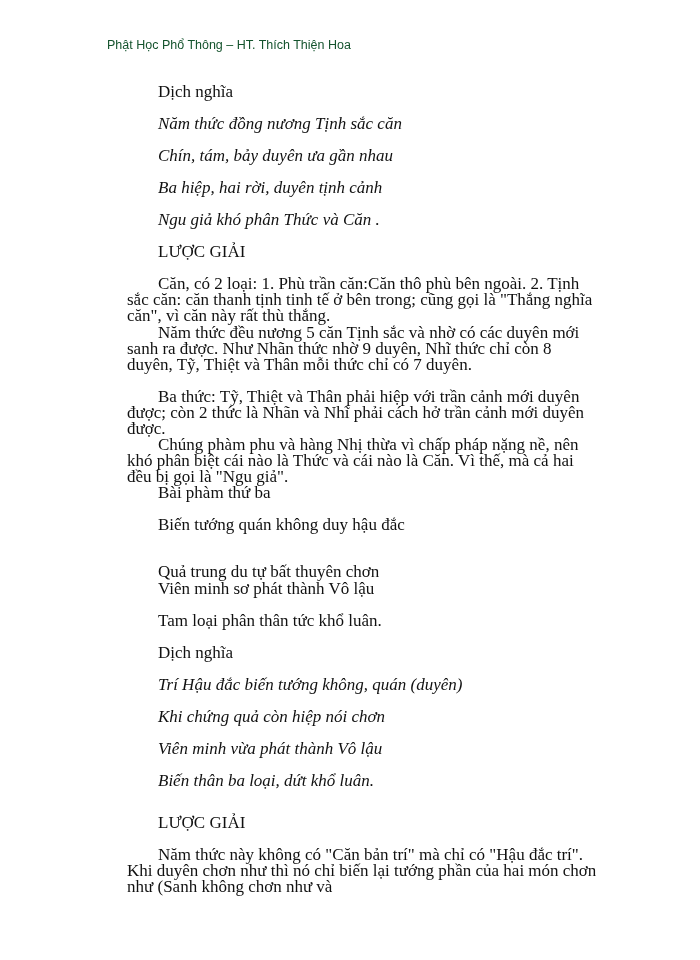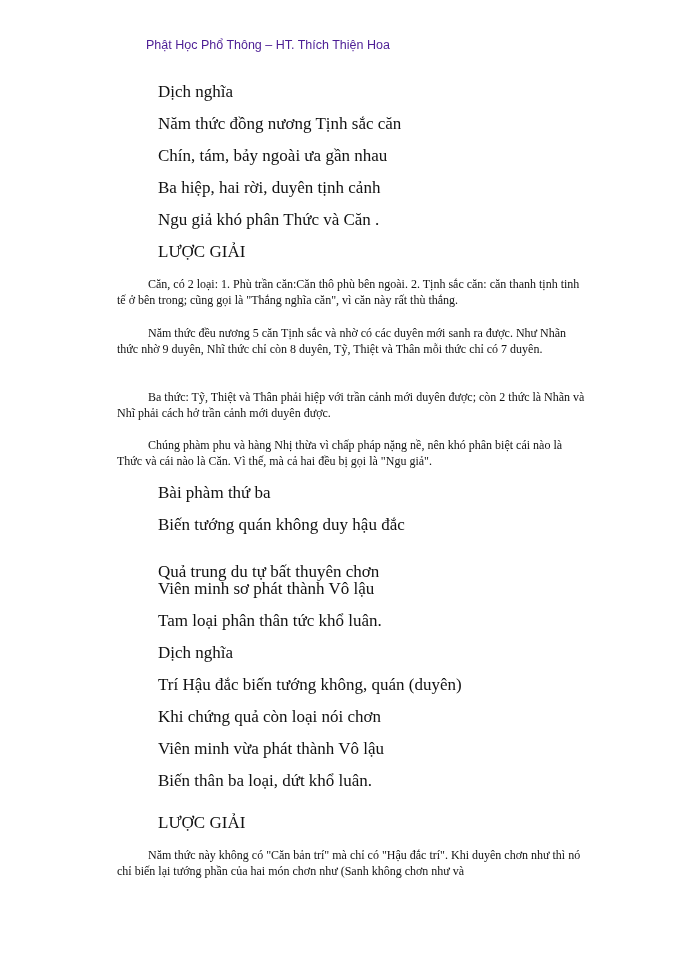--- a/index.html
+++ b/index.html
@@ -1,33 +1,33 @@
 <!DOCTYPE html>
 <html><head>
 <meta charset="utf-8">
 <style>
   html, body { margin: 0; padding: 0; background: #ffffff; }
   body { width: 700px; height: 960px; position: relative; overflow: hidden;
          font-family: "Liberation Serif", serif; color: #111; }
   .header { position: absolute; left: 107px; top: 38px;
-            font-family: "Liberation Sans", sans-serif; font-size: 12.5px; color: #4c1d95; margin-left: 39px; }
+            font-family: "Liberation Sans", sans-serif; font-size: 12.5px; color: #14532d; }
   .line { position: absolute; font-size: 17px; white-space: nowrap; line-height: 16px; }
-  .it { }
+  .it { font-style: italic; }
   .indent { left: 158px; }
-  .para { position: absolute; left: 117px; width: 470px; font-size: 12px; line-height: 16px; }
+  .para { position: absolute; left: 127px; width: 470px; font-size: 17px; line-height: 16px; }
   .para .first { display: block; text-indent: 31px; }
 </style>
 </head>
 <body>
 
 <div class="header">Phật Học Phổ Thông – HT. Thích Thiện Hoa</div>
 
 <div class="line indent" style="top:84px">Dịch nghĩa</div>
 <div class="line indent it" style="top:116px">Năm thức đồng nương Tịnh sắc căn</div>
-<div class="line indent it" style="top:148px">Chín, tám, bảy ngoài ưa gần nhau</div>
+<div class="line indent it" style="top:148px">Chín, tám, bảy duyên ưa gần nhau</div>
 <div class="line indent it" style="top:180px">Ba hiệp, hai rời, duyên tịnh cảnh</div>
 <div class="line indent it" style="top:212px">Ngu giả khó phân Thức và Căn .</div>
 
 <div class="line indent" style="top:244px">LƯỢC GIẢI</div>
 
 <div class="para" style="top:276px">
     <span class="first">Căn, có 2 loại: 1. Phù trần căn:Căn thô phù bên ngoài. 2. Tịnh sắc căn: căn thanh tịnh tinh tế ở bên trong; cũng gọi là "Thắng nghĩa căn", vì căn này rất thù thắng.</span>
   </div>
 <div class="para" style="top:325px">
     <span class="first">Năm thức đều nương 5 căn Tịnh sắc và nhờ có các duyên mới sanh ra được. Như Nhãn thức nhờ 9 duyên, Nhĩ thức chỉ còn 8 duyên, Tỹ, Thiệt và Thân mỗi thức chỉ có 7 duyên.</span>
@@ -40,20 +40,20 @@
   </div>
 
 <div class="line indent" style="top:485px">Bài phàm thứ ba</div>
 <div class="line indent" style="top:517px">Biến tướng quán không duy hậu đắc</div>
 <div class="line indent" style="top:564px">Quả trung du tự bất thuyên chơn</div>
 <div class="line indent" style="top:581px">Viên minh sơ phát thành Vô lậu</div>
 <div class="line indent" style="top:613px">Tam loại phân thân tức khổ luân.</div>
 
 <div class="line indent" style="top:645px">Dịch nghĩa</div>
 <div class="line indent it" style="top:677px">Trí Hậu đắc biến tướng không, quán (duyên)</div>
-<div class="line indent it" style="top:709px">Khi chứng quả còn loại nói chơn</div>
+<div class="line indent it" style="top:709px">Khi chứng quả còn hiệp nói chơn</div>
 <div class="line indent it" style="top:741px">Viên minh vừa phát thành Vô lậu</div>
 <div class="line indent it" style="top:773px">Biến thân ba loại, dứt khổ luân.</div>
 
 <div class="line indent" style="top:815px">LƯỢC GIẢI</div>
 <div class="para" style="top:847px">
     <span class="first">Năm thức này không có "Căn bản trí" mà chỉ có "Hậu đắc trí". Khi duyên chơn như thì nó chỉ biến lại tướng phần của hai món chơn như (Sanh không chơn như và</span>
   </div>
 
 </body></html>

